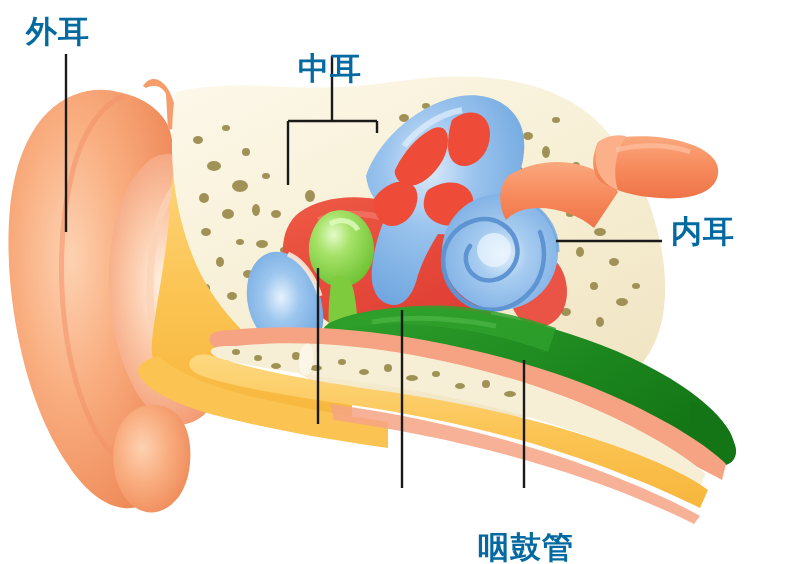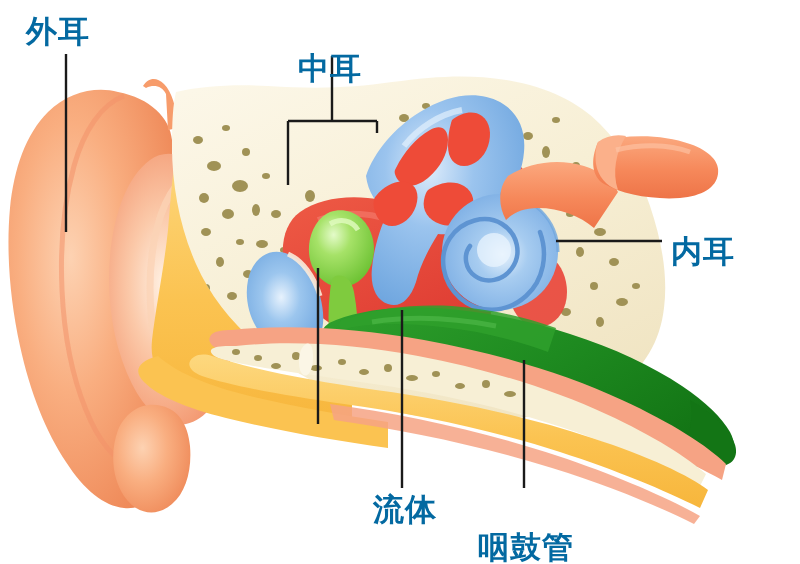--- a/index.html
+++ b/index.html
@@ -29,21 +29,21 @@
     font-family: "DejaVu Sans", "Liberation Sans", sans-serif;
     font-weight: 700;
     font-size: 31px;
     line-height: 1;
     color: #0369a1;
     white-space: nowrap;
     letter-spacing: 1px;
   }
   .lbl-waier  { left: 26px;  top: 16px; }
   .lbl-zhonger{ left: 298px; top: 18px; margin-top: 35px; }
-  .lbl-neier  { left: 671px; top: 236px; }
+  .lbl-neier  { left: 671px; top: 216px; }
   .lbl-ermo   { left: 283px; top: 430px; }
   .lbl-liuti  { left: 373px; top: 494px; }
   .lbl-ygg    { left: 478px; top: 494px; margin-top: 38px; }
 </style>
 </head>
 <body>
 
 <div id="stage">
 
   <svg id="diagram" viewBox="0 0 800 564" xmlns="http://www.w3.org/2000/svg">
@@ -371,17 +371,16 @@
     </g>
   </svg>
 
   <div class="ann-label lbl-waier">外耳</div>
 
   <div class="ann-label lbl-zhonger">中耳</div>
 
   <div class="ann-label lbl-neier">内耳</div>
 
 
-  <div class="ann-label lbl-liuti">流体</div>
 
   <div class="ann-label lbl-ygg">咽鼓管</div>
 
 </div>
 
 </body></html>

